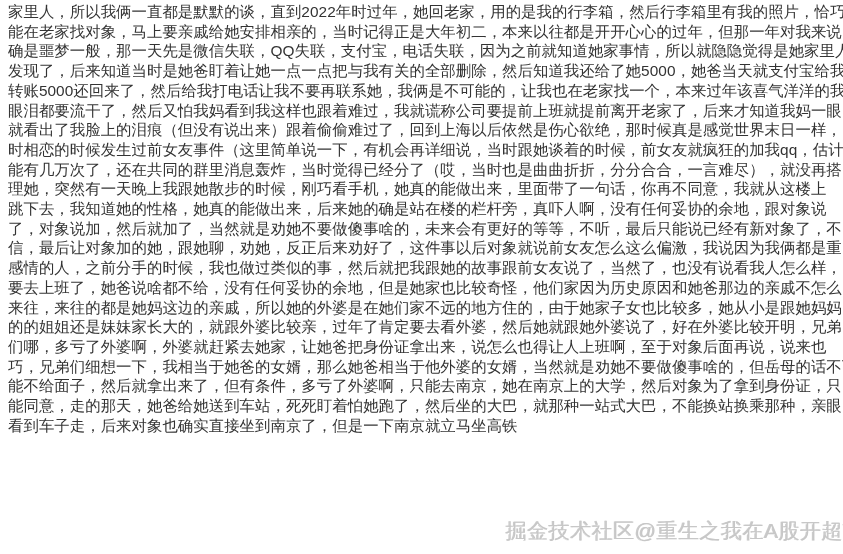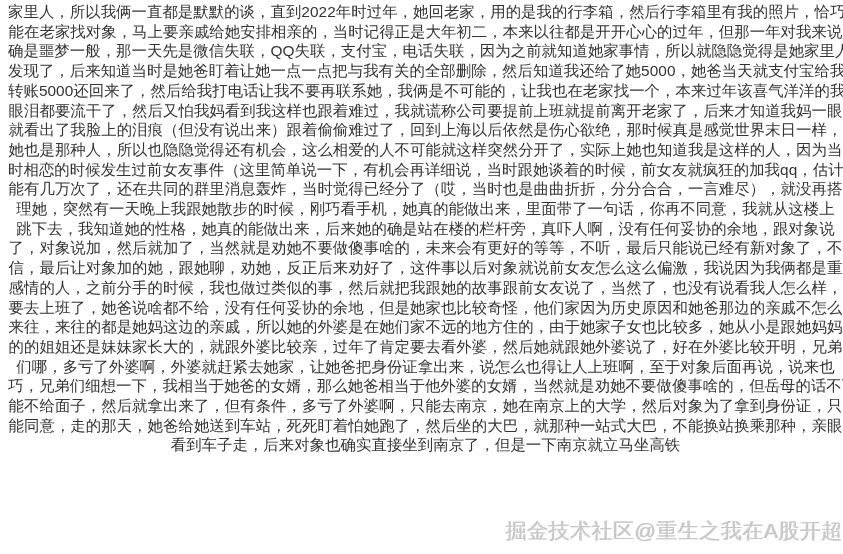--- a/index.html
+++ b/index.html
@@ -20,21 +20,20 @@
     top: 2px;
     left: 8px;
     right: 0;
   }
   .ln {
     white-space: nowrap;
     font-size: 15.4px;
     line-height: 19.7px;
     color: #333333;
     letter-spacing: 0.05px;
-    text-align: center;
   }
   .watermark {
     position: absolute;
     left: 506px;
     top: 519px;
     font-size: 21px;
     line-height: 24px;
     white-space: nowrap;
     color: #c7c7c7;
     text-shadow:
@@ -49,21 +48,20 @@
 
 <div class="page">
   <div class="article">
     <div class="ln">家里人，所以我俩一直都是默默的谈，直到2022年时过年，她回老家，用的是我的行李箱，然后行李箱里有我的照片，恰巧</div>
     <div class="ln">能在老家找对象，马上要亲戚给她安排相亲的，当时记得正是大年初二，本来以往都是开开心心的过年，但那一年对我来说</div>
     <div class="ln">确是噩梦一般，那一天先是微信失联，QQ失联，支付宝，电话失联，因为之前就知道她家事情，所以就隐隐觉得是她家里人</div>
     <div class="ln">发现了，后来知道当时是她爸盯着让她一点一点把与我有关的全部删除，然后知道我还给了她5000，她爸当天就支付宝给我</div>
     <div class="ln">转账5000还回来了，然后给我打电话让我不要再联系她，我俩是不可能的，让我也在老家找一个，本来过年该喜气洋洋的我</div>
     <div class="ln">眼泪都要流干了，然后又怕我妈看到我这样也跟着难过，我就谎称公司要提前上班就提前离开老家了，后来才知道我妈一眼</div>
     <div class="ln">就看出了我脸上的泪痕（但没有说出来）跟着偷偷难过了，回到上海以后依然是伤心欲绝，那时候真是感觉世界末日一样，</div>
-    <div class="ln">她也是那种人，所以也隐隐觉得还有机会，这么相爱的人不可能就这样突然分开了，实际上她也知道我是这样的人，因为当</div>
     <div class="ln">时相恋的时候发生过前女友事件（这里简单说一下，有机会再详细说，当时跟她谈着的时候，前女友就疯狂的加我qq，估计</div>
     <div class="ln">能有几万次了，还在共同的群里消息轰炸，当时觉得已经分了（哎，当时也是曲曲折折，分分合合，一言难尽），就没再搭</div>
     <div class="ln">理她，突然有一天晚上我跟她散步的时候，刚巧看手机，她真的能做出来，里面带了一句话，你再不同意，我就从这楼上</div>
     <div class="ln">跳下去，我知道她的性格，她真的能做出来，后来她的确是站在楼的栏杆旁，真吓人啊，没有任何妥协的余地，跟对象说</div>
     <div class="ln">了，对象说加，然后就加了，当然就是劝她不要做傻事啥的，未来会有更好的等等，不听，最后只能说已经有新对象了，不</div>
     <div class="ln">信，最后让对象加的她，跟她聊，劝她，反正后来劝好了，这件事以后对象就说前女友怎么这么偏激，我说因为我俩都是重</div>
     <div class="ln">感情的人，之前分手的时候，我也做过类似的事，然后就把我跟她的故事跟前女友说了，当然了，也没有说看我人怎么样，</div>
     <div class="ln">要去上班了，她爸说啥都不给，没有任何妥协的余地，但是她家也比较奇怪，他们家因为历史原因和她爸那边的亲戚不怎么</div>
     <div class="ln">来往，来往的都是她妈这边的亲戚，所以她的外婆是在她们家不远的地方住的，由于她家子女也比较多，她从小是跟她妈妈</div>
     <div class="ln">的的姐姐还是妹妹家长大的，就跟外婆比较亲，过年了肯定要去看外婆，然后她就跟她外婆说了，好在外婆比较开明，兄弟</div>

